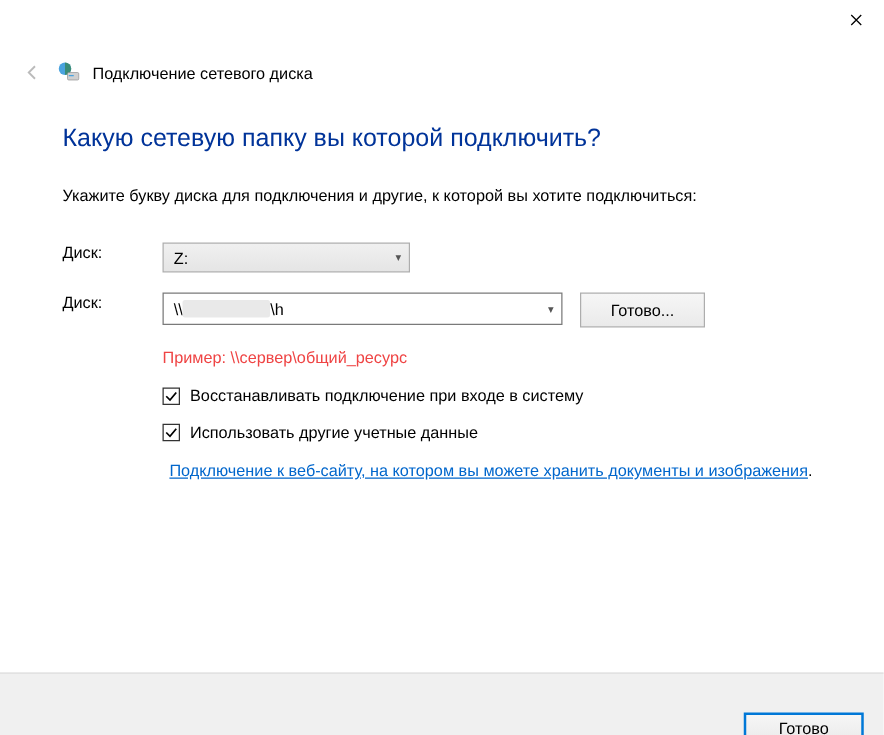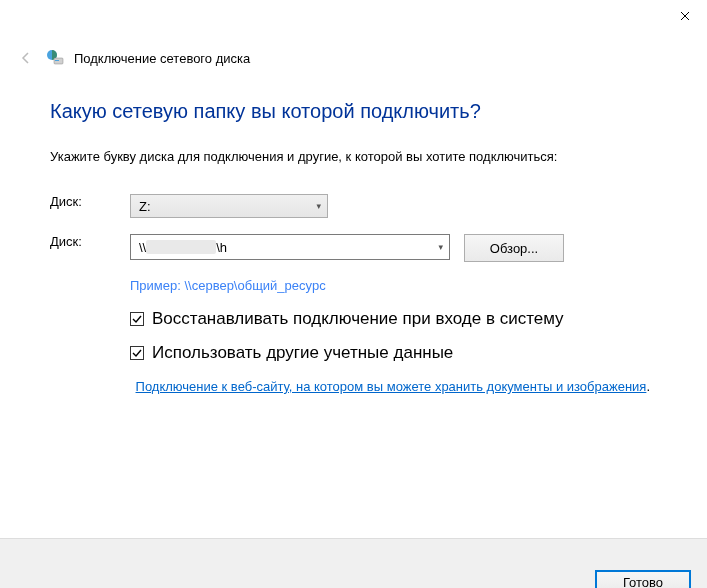--- a/index.html
+++ b/index.html
@@ -115,30 +115,30 @@
     align-items: center;
     justify-content: center;
     font-size: 13px;
     cursor: pointer;
   }
   .indent-col {
     margin-left: 80px;
   }
   .example {
     font-size: 13px;
-    color: #3b82f6;
+    color: #ef4444;
     margin-top: 6px;
     margin-bottom: 16px;
   }
   .checkbox-row {
     display: flex;
     align-items: center;
     gap: 8px;
     margin-bottom: 14px;
-    font-size: 17px;
+    font-size: 13px;
   }
   .chk {
     width: 14px; height: 14px;
     border: 1px solid #333;
     background: #fff;
     display: flex;
     align-items: center;
     justify-content: center;
   }
   .chk svg { width: 10px; height: 10px; }
@@ -224,21 +224,21 @@
     <div class="form-label">Диск:</div>
     <div class="folder-combo">
       <span class="folder-text">
         <span>\\</span>
         <span class="redact"></span>
         <span>\h</span>
       </span>
       <span class="chev">▾</span>
     </div>
     <div class="browse-btn">
-      <span>Обзор...</span>
+      <span>Готово...</span>
     </div>
   </div>
 
   <div class="indent-col">
     <div class="example">Пример: \\сервер\общий_ресурс</div>
 
     <div class="checkbox-row">
       <div class="chk">
         <svg viewBox="0 0 10 10">
             <path d="M1 5 L4 8 L9 2" stroke="#000" stroke-width="1.4" fill="none"></path>

